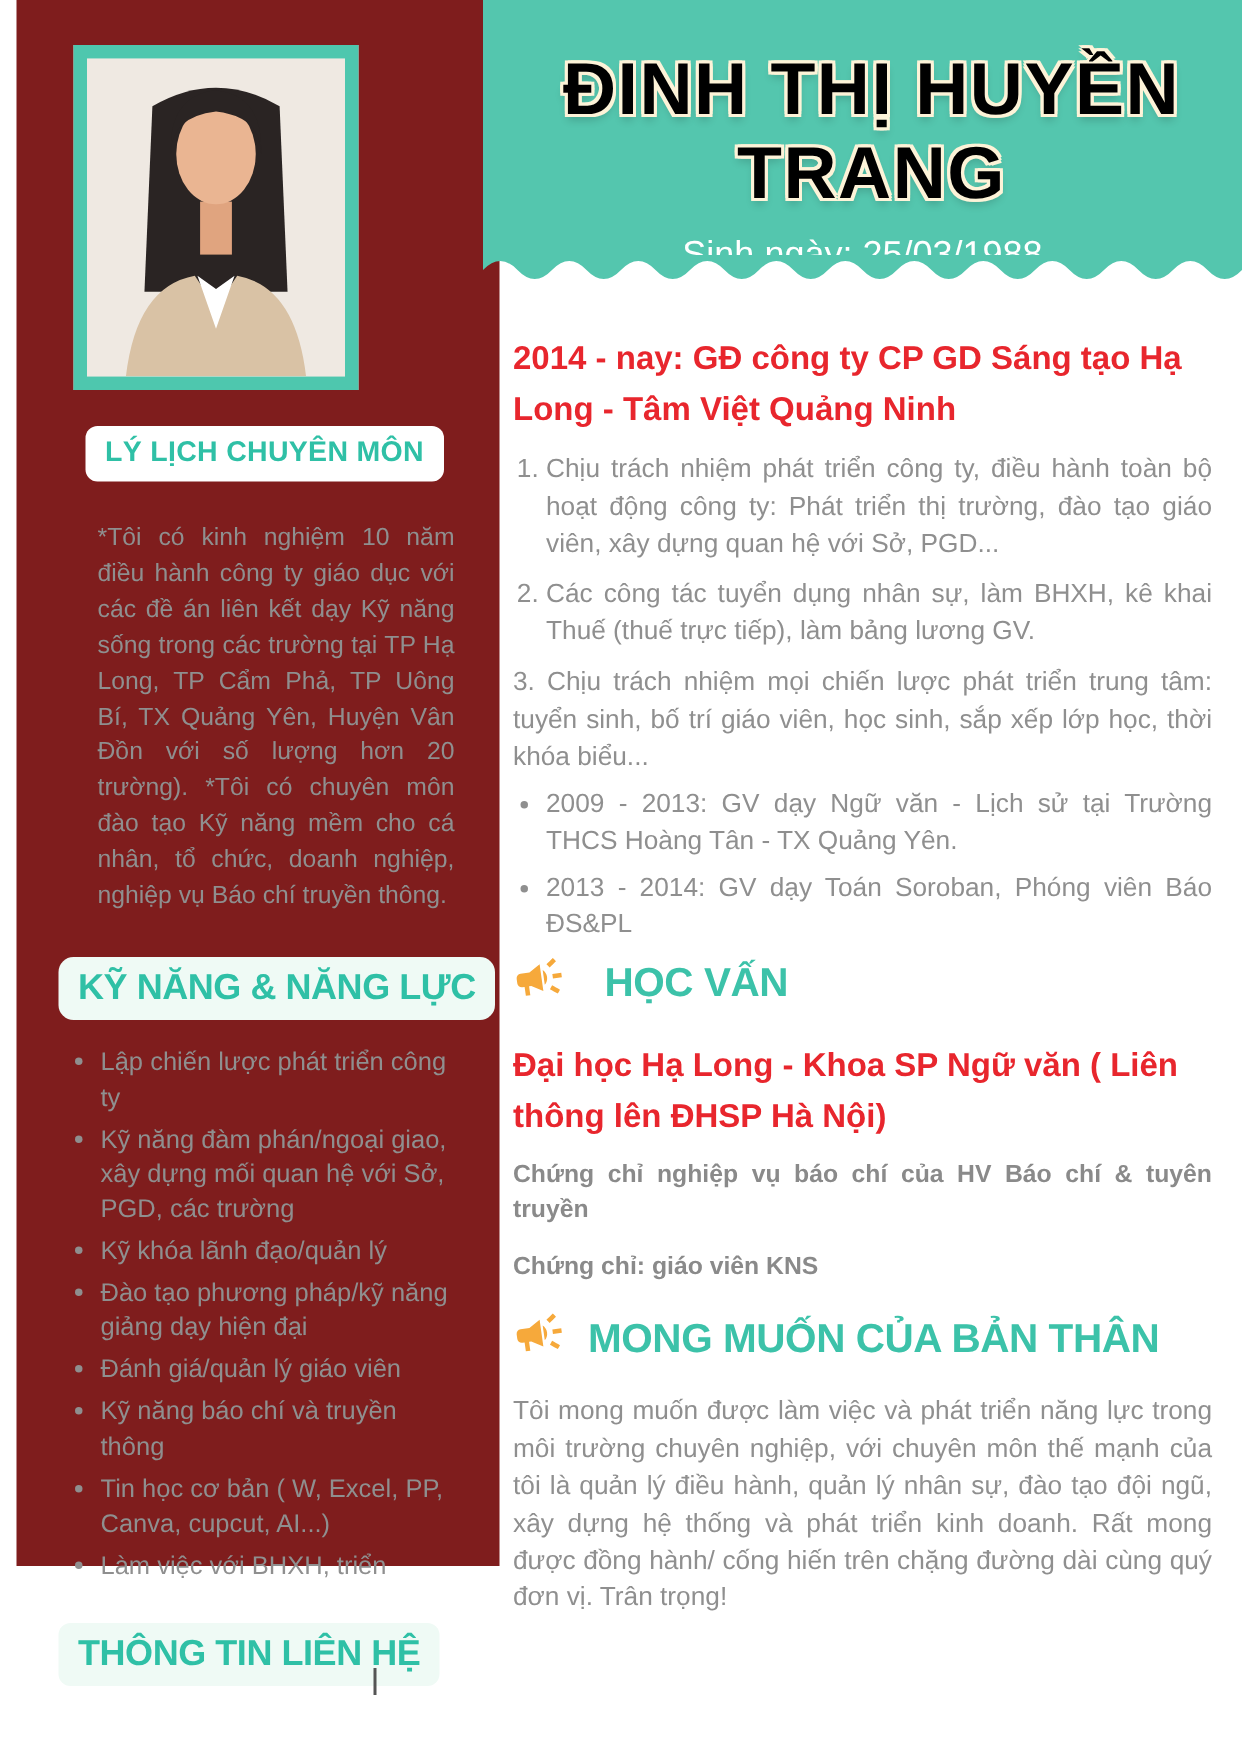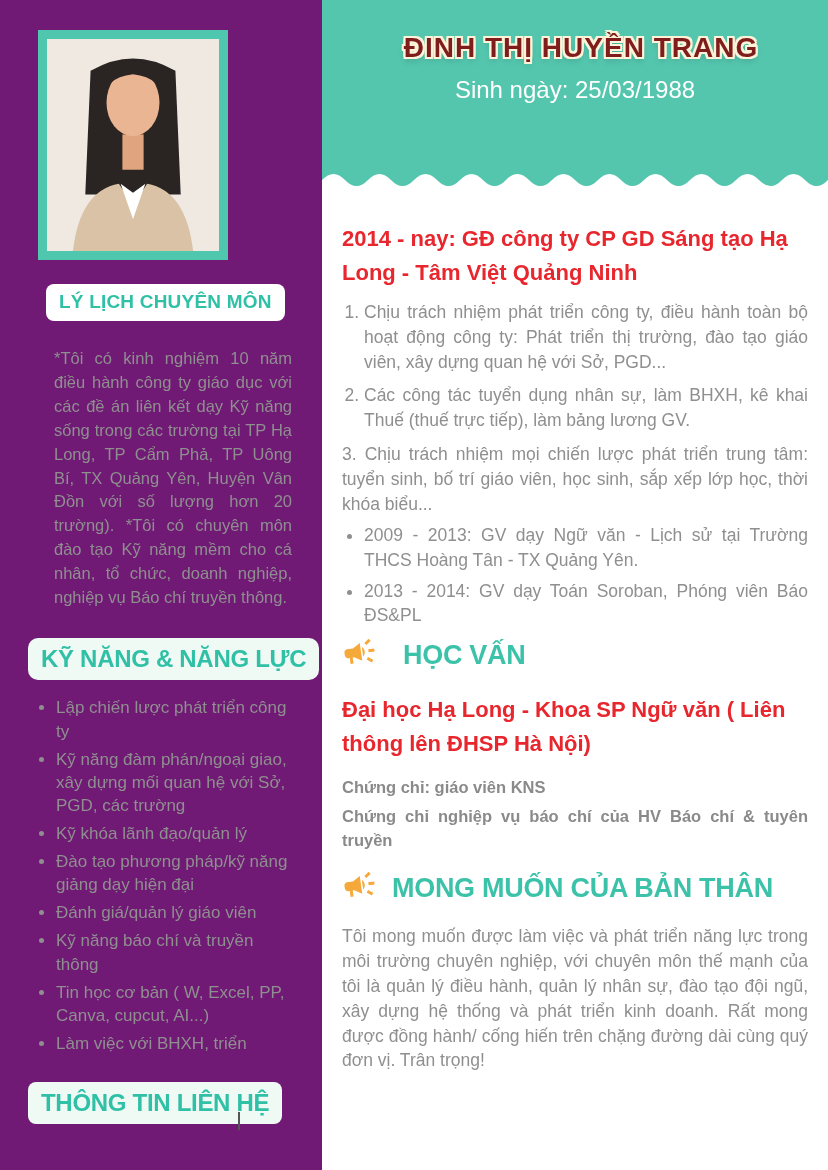--- a/index.html
+++ b/index.html
@@ -1,36 +1,36 @@
 <!DOCTYPE html>
 <html><head>
 <meta charset="utf-8">
 <style>
   html,body { margin:0; padding:0; }
   body { width:828px; height:1170px; font-family:"Liberation Sans", sans-serif; background:#fff; }
   .page { position:relative; width:828px; height:1170px; overflow:hidden; background:#fff; }
 
   
-  .sidebar { position:absolute; left:0; top:0; width:322px; height:1170px; background:#701a75; }
+  .sidebar { position:absolute; left:11px; top:0; width:322px; height:1044px; background:#7f1d1d; }
   .photo-frame { margin:30px 0 0 38px; width:172px; height:212px; border:9px solid #4ec7ae; background:#efe9e2; overflow:hidden; }
   .photo-frame svg { display:block; width:100%; height:100%; }
   .pill { display:inline-block; font-weight:bold; color:#2fc0a6; border-radius:8px; line-height:1.1; }
   .pill-profile { margin:24px 0 0 46px; padding:8px 13px; background:#ffffff; font-size:19px; letter-spacing:0.2px; }
   .pill-big { padding:8px 13px; background:#effaf5; font-size:24px; letter-spacing:-0.3px; }
   .pill-skills { margin:28px 0 0 28px;border-radius:10px; }
   .pill-contact { margin:22px 0 0 28px; }
   .profile-text { margin:26px 30px 0 54px; color:#8f8f8f; font-size:16.5px; line-height:1.45; text-align:justify; }
   .skills-list { margin:16px 24px 0 36px; padding-left:20px; color:#8f8f8f; font-size:17px; line-height:1.36; }
   .skills-list li { margin-bottom:5px; }
   .cursor-mark { position:absolute; left:238px; top:1112px; width:2px; height:18px; background:#555; }
 
   
   .banner { position:absolute; left:322px; top:0; width:506px; height:170px; background:#54c6ae; text-align:center; }
   .banner-name {
-    padding-top:32px; font-size:28px; font-weight:bold; letter-spacing:1px; color:#7f1d1d;
+    padding-top:32px; font-size:49px; font-weight:bold; letter-spacing:1px; color:#000000;
     text-shadow:
       -2px -2px 0 #fdf3d8, 2px -2px 0 #fdf3d8, -2px 2px 0 #fdf3d8, 2px 2px 0 #fdf3d8,
       0 -2px 0 #fdf3d8, 0 2px 0 #fdf3d8, -2px 0 0 #fdf3d8, 2px 0 0 #fdf3d8,
       0 4px 6px rgba(0,0,0,0.18);
     padding-left: 12px;
   }
   .banner-sub { color:#ffffff; font-size:24px; margin-top:12px; }
   .banner-sub2 { margin-top:6px; }
   .wave { position:absolute; left:322px; top:170px; width:506px; height:24px; }
   .wave svg { display:block; width:100%; height:100%; }
@@ -122,22 +122,22 @@
       <span class="icon">
         <svg viewBox="0 0 24 24" width="36" height="36" fill="#f6a93b">
             <path d="M18 11v2h4v-2h-4zM16 17.61c.96.71 2.21 1.65 3.2 2.39.4-.53.8-1.07 1.2-1.6-.99-.74-2.24-1.68-3.2-2.4-.4.54-.8 1.08-1.2 1.61zM20.4 5.6c-.4-.53-.8-1.07-1.2-1.6-.99.74-2.24 1.68-3.2 2.4.4.53.8 1.07 1.2 1.6.96-.72 2.21-1.65 3.2-2.4zM4 9c-1.1 0-2 .9-2 2v2c0 1.1.9 2 2 2h1v4h2v-4h1l5 3V6L8 9H4zm11.5 3c0-1.33-.58-2.53-1.5-3.35v6.69c.92-.81 1.5-2.02 1.5-3.34z"></path>
           </svg>
       </span>
       <span>HỌC VẤN</span>
     </div>
 
     <div class="red-title">Đại học Hạ Long - Khoa SP Ngữ văn ( Liên thông lên ĐHSP Hà Nội)</div>
 
+    <p class="cert">Chứng chỉ nghiệp vụ báo chí của HV Báo chí &amp; tuyên truyền</p>
     <p class="cert cert-first">Chứng chỉ: giáo viên KNS</p>
-    <p class="cert">Chứng chỉ nghiệp vụ báo chí của HV Báo chí &amp; tuyên truyền</p>
 
     <div class="sec-head">
       <span class="icon">
         <svg viewBox="0 0 24 24" width="36" height="36" fill="#f6a93b">
             <path d="M18 11v2h4v-2h-4zM16 17.61c.96.71 2.21 1.65 3.2 2.39.4-.53.8-1.07 1.2-1.6-.99-.74-2.24-1.68-3.2-2.4-.4.54-.8 1.08-1.2 1.61zM20.4 5.6c-.4-.53-.8-1.07-1.2-1.6-.99.74-2.24 1.68-3.2 2.4.4.53.8 1.07 1.2 1.6.96-.72 2.21-1.65 3.2-2.4zM4 9c-1.1 0-2 .9-2 2v2c0 1.1.9 2 2 2h1v4h2v-4h1l5 3V6L8 9H4zm11.5 3c0-1.33-.58-2.53-1.5-3.35v6.69c.92-.81 1.5-2.02 1.5-3.34z"></path>
           </svg>
       </span>
       <span>MONG MUỐN CỦA BẢN THÂN</span>
     </div>
 

